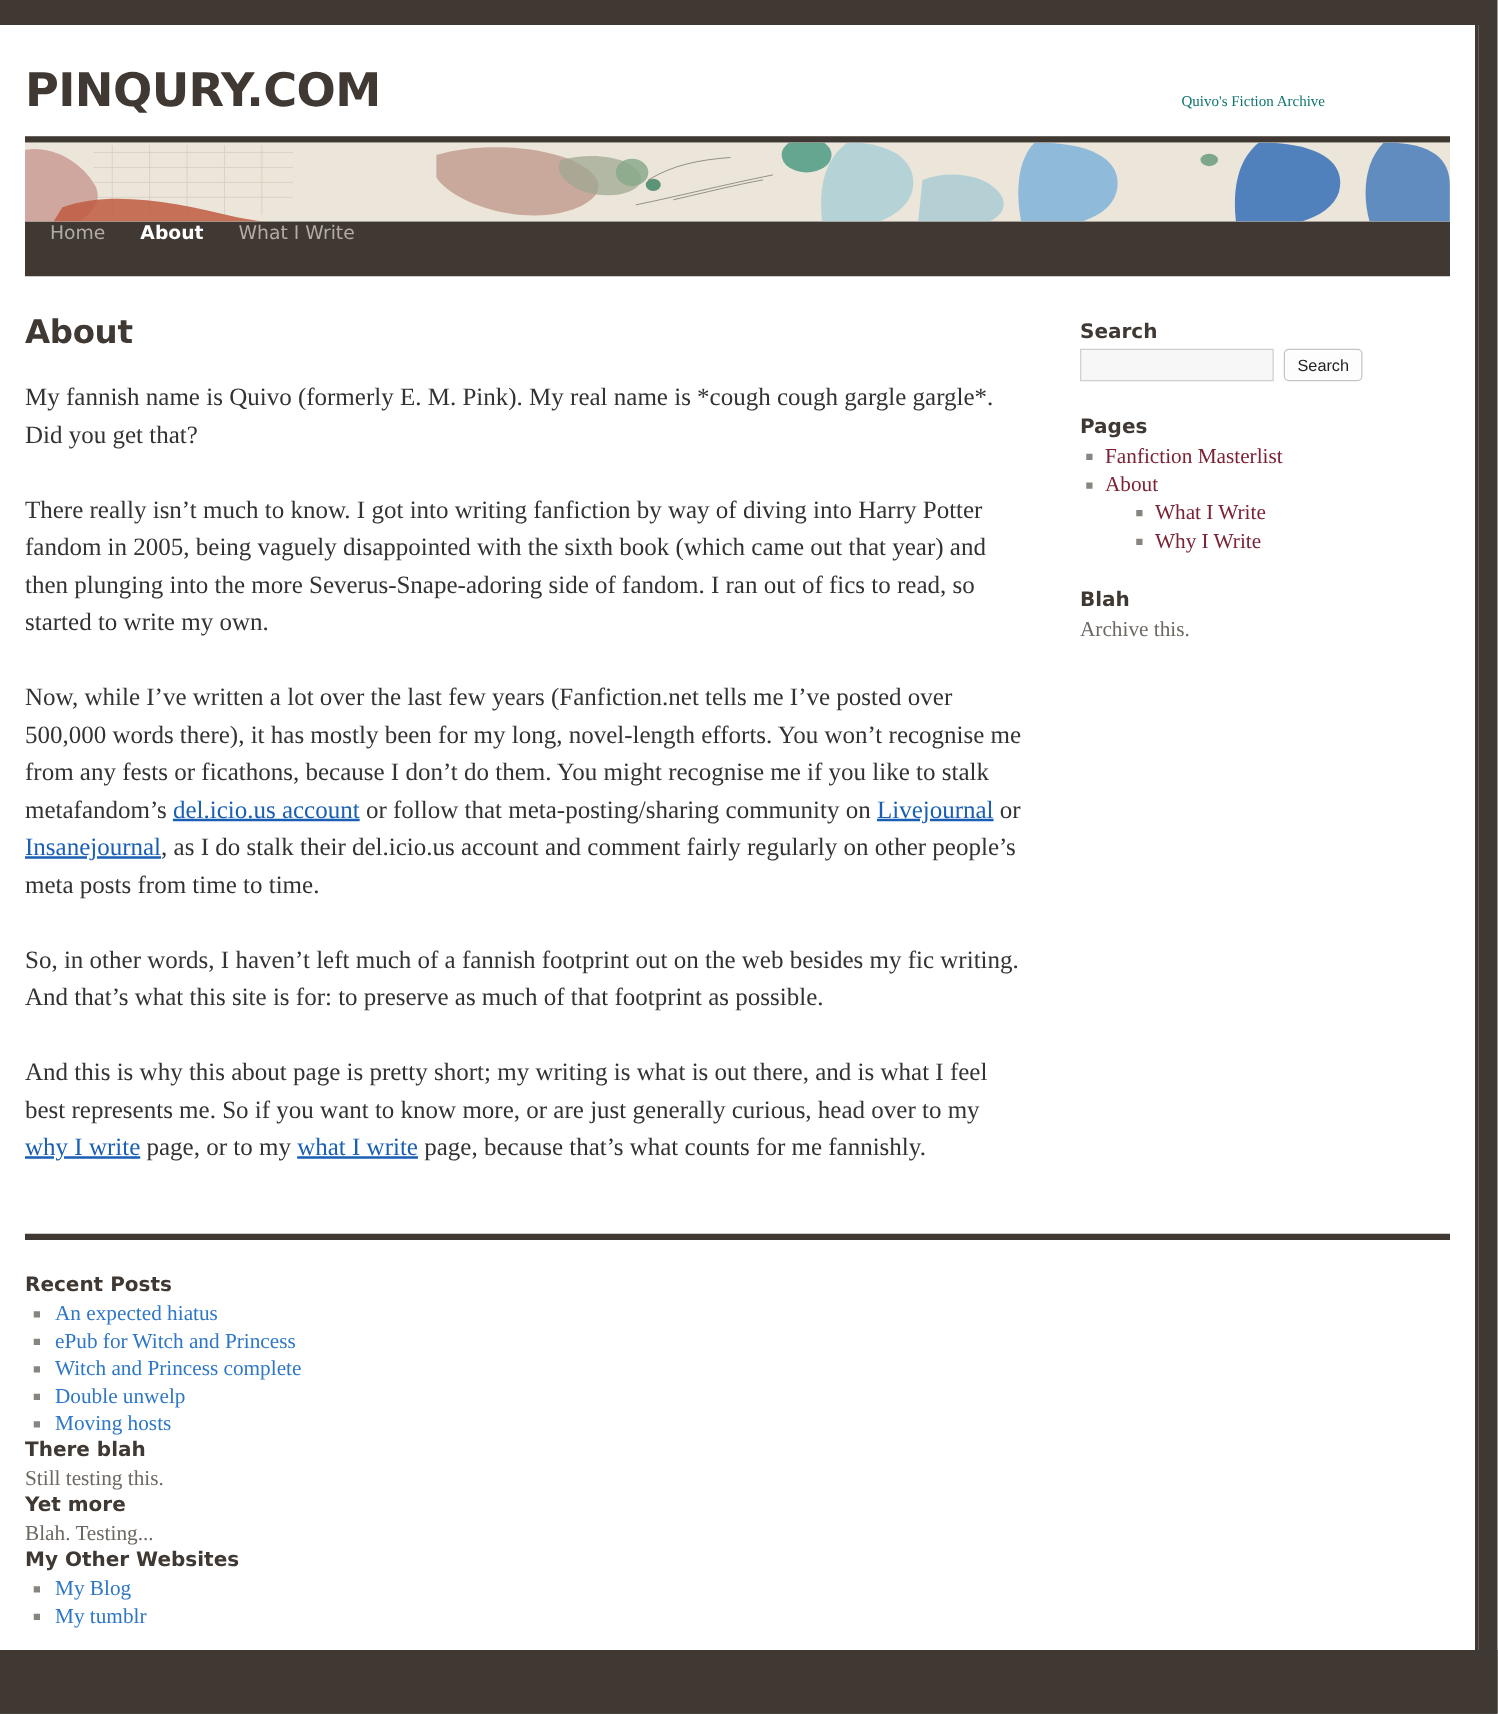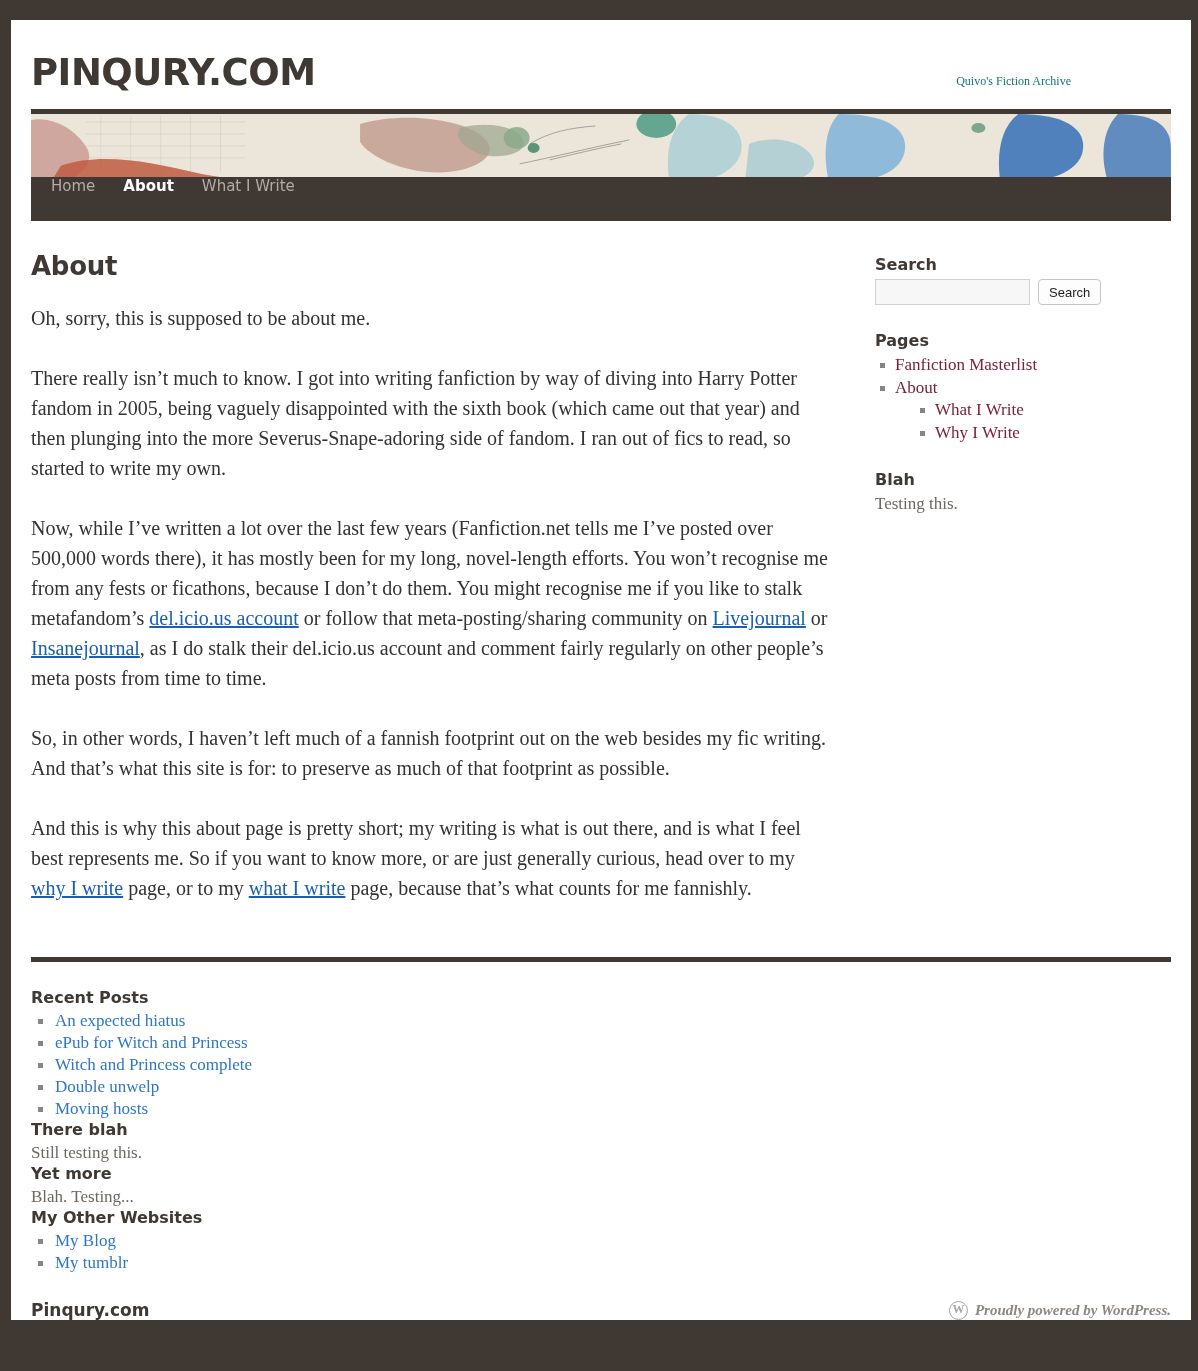--- a/index.html
+++ b/index.html
@@ -6,21 +6,21 @@
   html, body { margin: 0; padding: 0; }
   body {
     width: 1198px;
     height: 1371px;
     background: #3f3833;
     font-family: "Liberation Serif", serif;
     overflow: hidden;
   }
   .page {
     position: absolute;
-    left: 11px; top: 20px;
+    left: 0; top: 20px;
     width: 1183px;
     min-height: 1300px;
     background: #ffffff;
     border-right: 3px solid #3f3833;
   }
 
   
   .site-header {
     padding: 34px 20px 18px 20px;
     display: flex;
@@ -286,21 +286,21 @@
     <span class="nav-item">Home</span>
     <span class="nav-item current">About</span>
     <span class="nav-item">What I Write</span>
   </nav>
 
   <div class="main">
 
     <div class="content">
       <h1 class="entry-title">About</h1>
       <div class="entry-content">
-        <p>Oh, sorry, this is supposed to be about me.</p>
+        <p>My fannish name is Quivo (formerly E. M. Pink). My real name is *cough cough gargle gargle*. Did you get that?</p>
         <p>There really isn’t much to know. I got into writing fanfiction by way of diving into Harry Potter fandom in 2005, being vaguely disappointed with the sixth book (which came out that year) and then plunging into the more Severus-Snape-adoring side of fandom. I ran out of fics to read, so started to write my own.</p>
         <p><span>Now, while I’ve written a lot over the last few years (Fanfiction.net tells me I’ve posted over 500,000 words there), it has mostly been for my long, novel-length efforts. You won’t recognise me from any fests or ficathons, because I don’t do them. You might recognise me if you like to stalk metafandom’s </span><a href="#">del.icio.us account</a><span> or follow that meta-posting/sharing community on </span><a href="#">Livejournal</a><span> or </span><a href="#">Insanejournal</a><span>, as I do stalk their del.icio.us account and comment fairly regularly on other people’s meta posts from time to time.</span></p>
         <p>So, in other words, I haven’t left much of a fannish footprint out on the web besides my fic writing. And that’s what this site is for: to preserve as much of that footprint as possible.</p>
         <p><span>And this is why this about page is pretty short; my writing is what is out there, and is what I feel best represents me. So if you want to know more, or are just generally curious, head over to my </span><a href="#">why I write</a><span> page, or to my </span><a href="#">what I write</a><span> page, because that’s what counts for me fannishly.</span></p>
       </div>
     </div>
 
     <div class="sidebar">
 
       <div class="widget">
@@ -322,21 +322,21 @@
               <li><a href="#">What I Write</a></li>
               <li><a href="#">Why I Write</a></li>
             </ul>
           </li>
         </ul>
       </div>
 
 
       <div class="widget">
         <h2 class="widget-title">Blah</h2>
-        <div class="textwidget">Testing this.</div>
+        <div class="textwidget">Archive this.</div>
       </div>
 
     </div>
   </div>
 
   <div class="footer-sep"></div>
 
   <div class="footer-widgets">
 
     <div class="footer-col">

